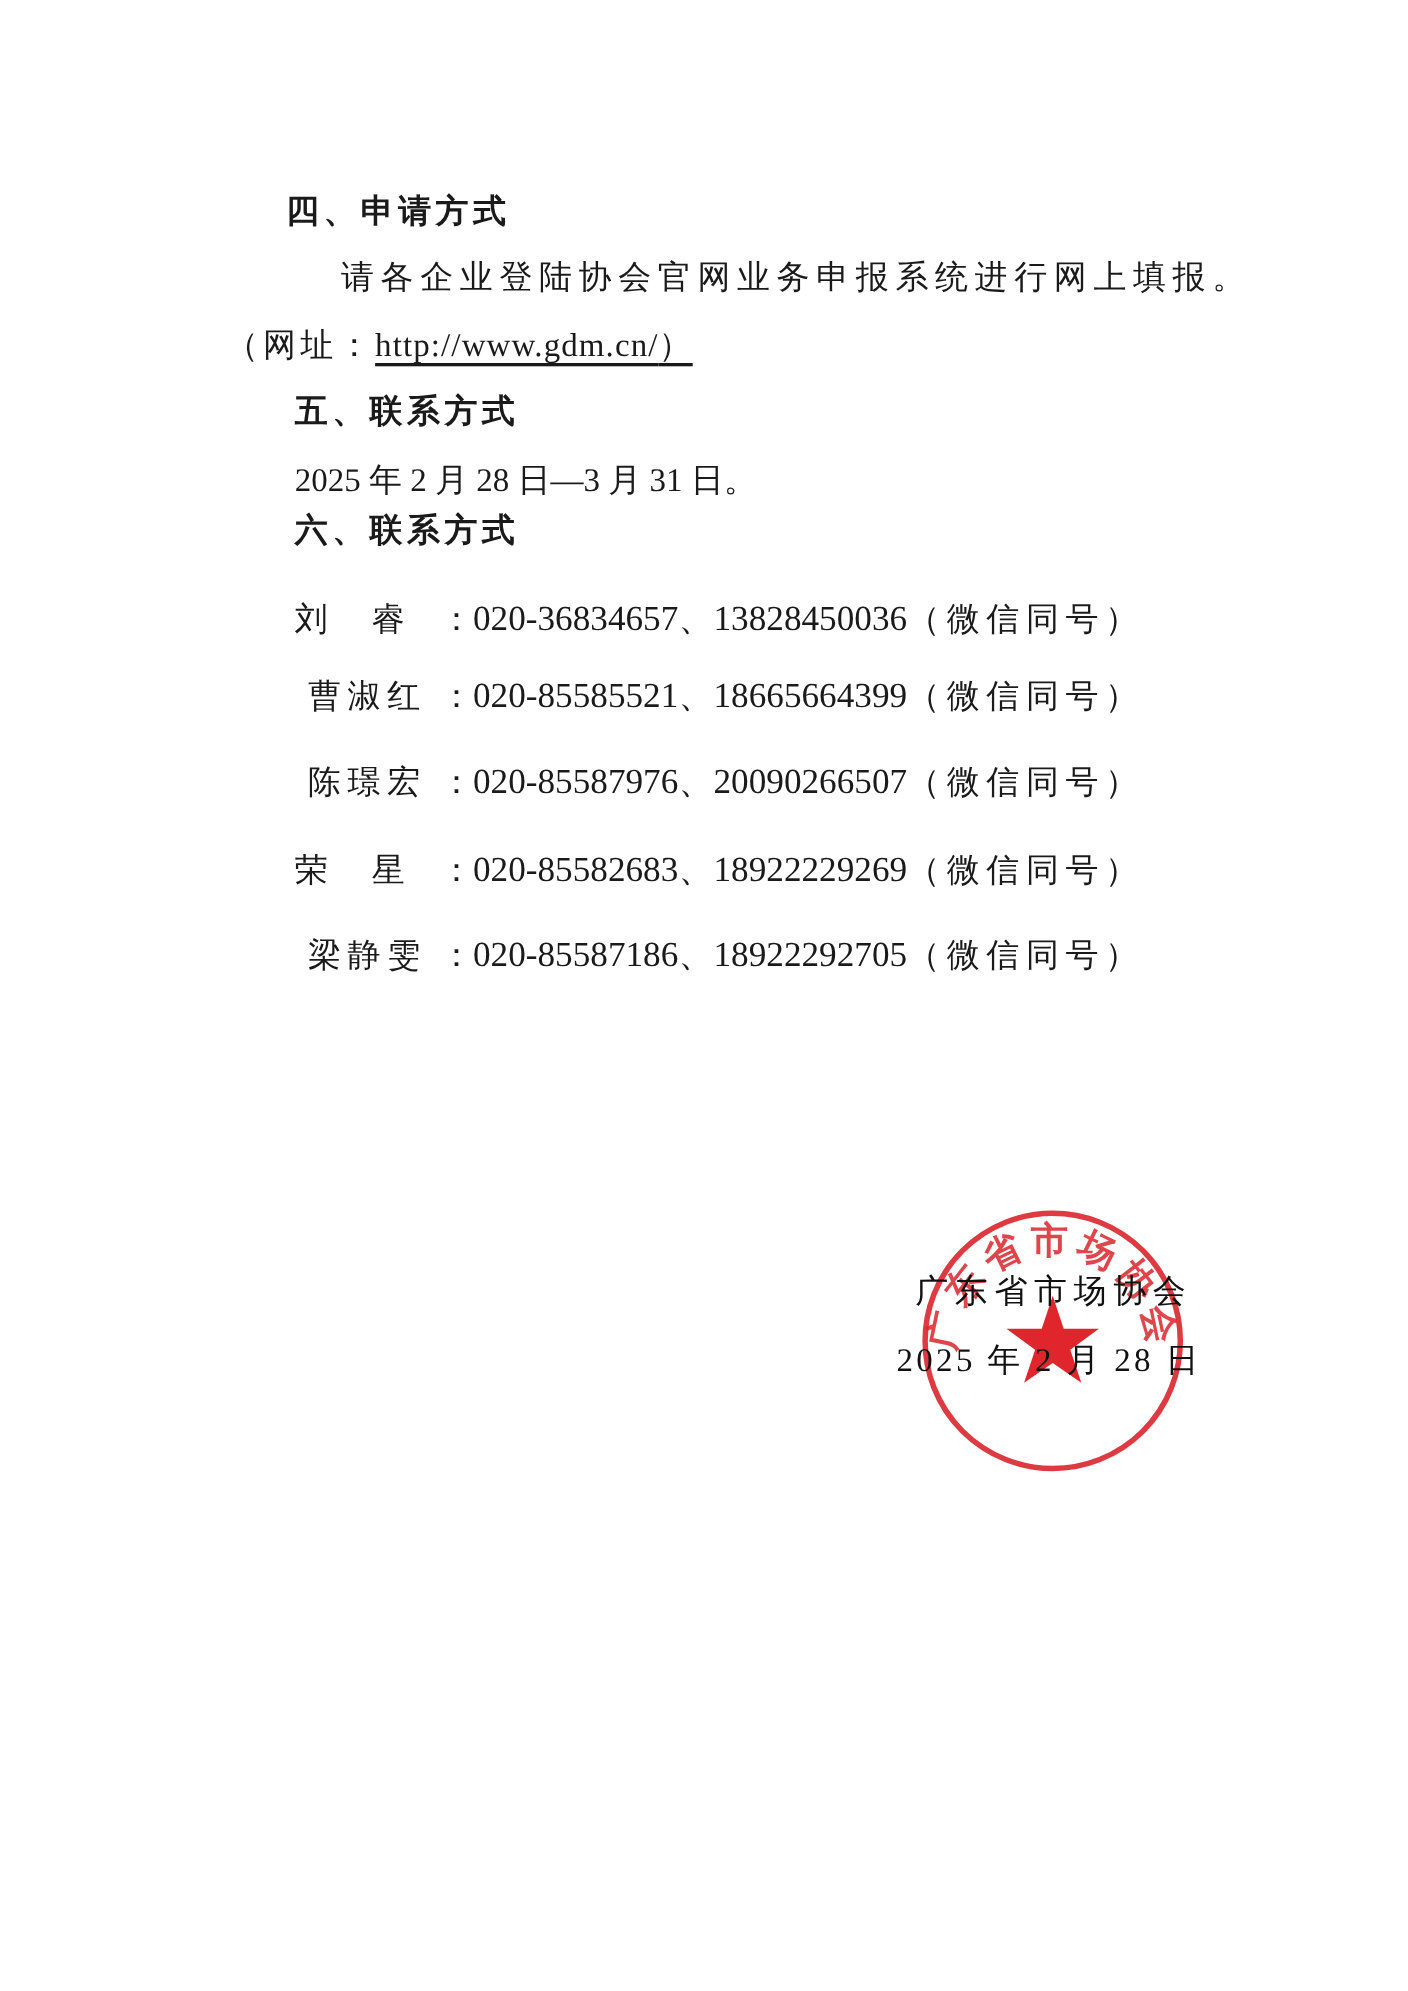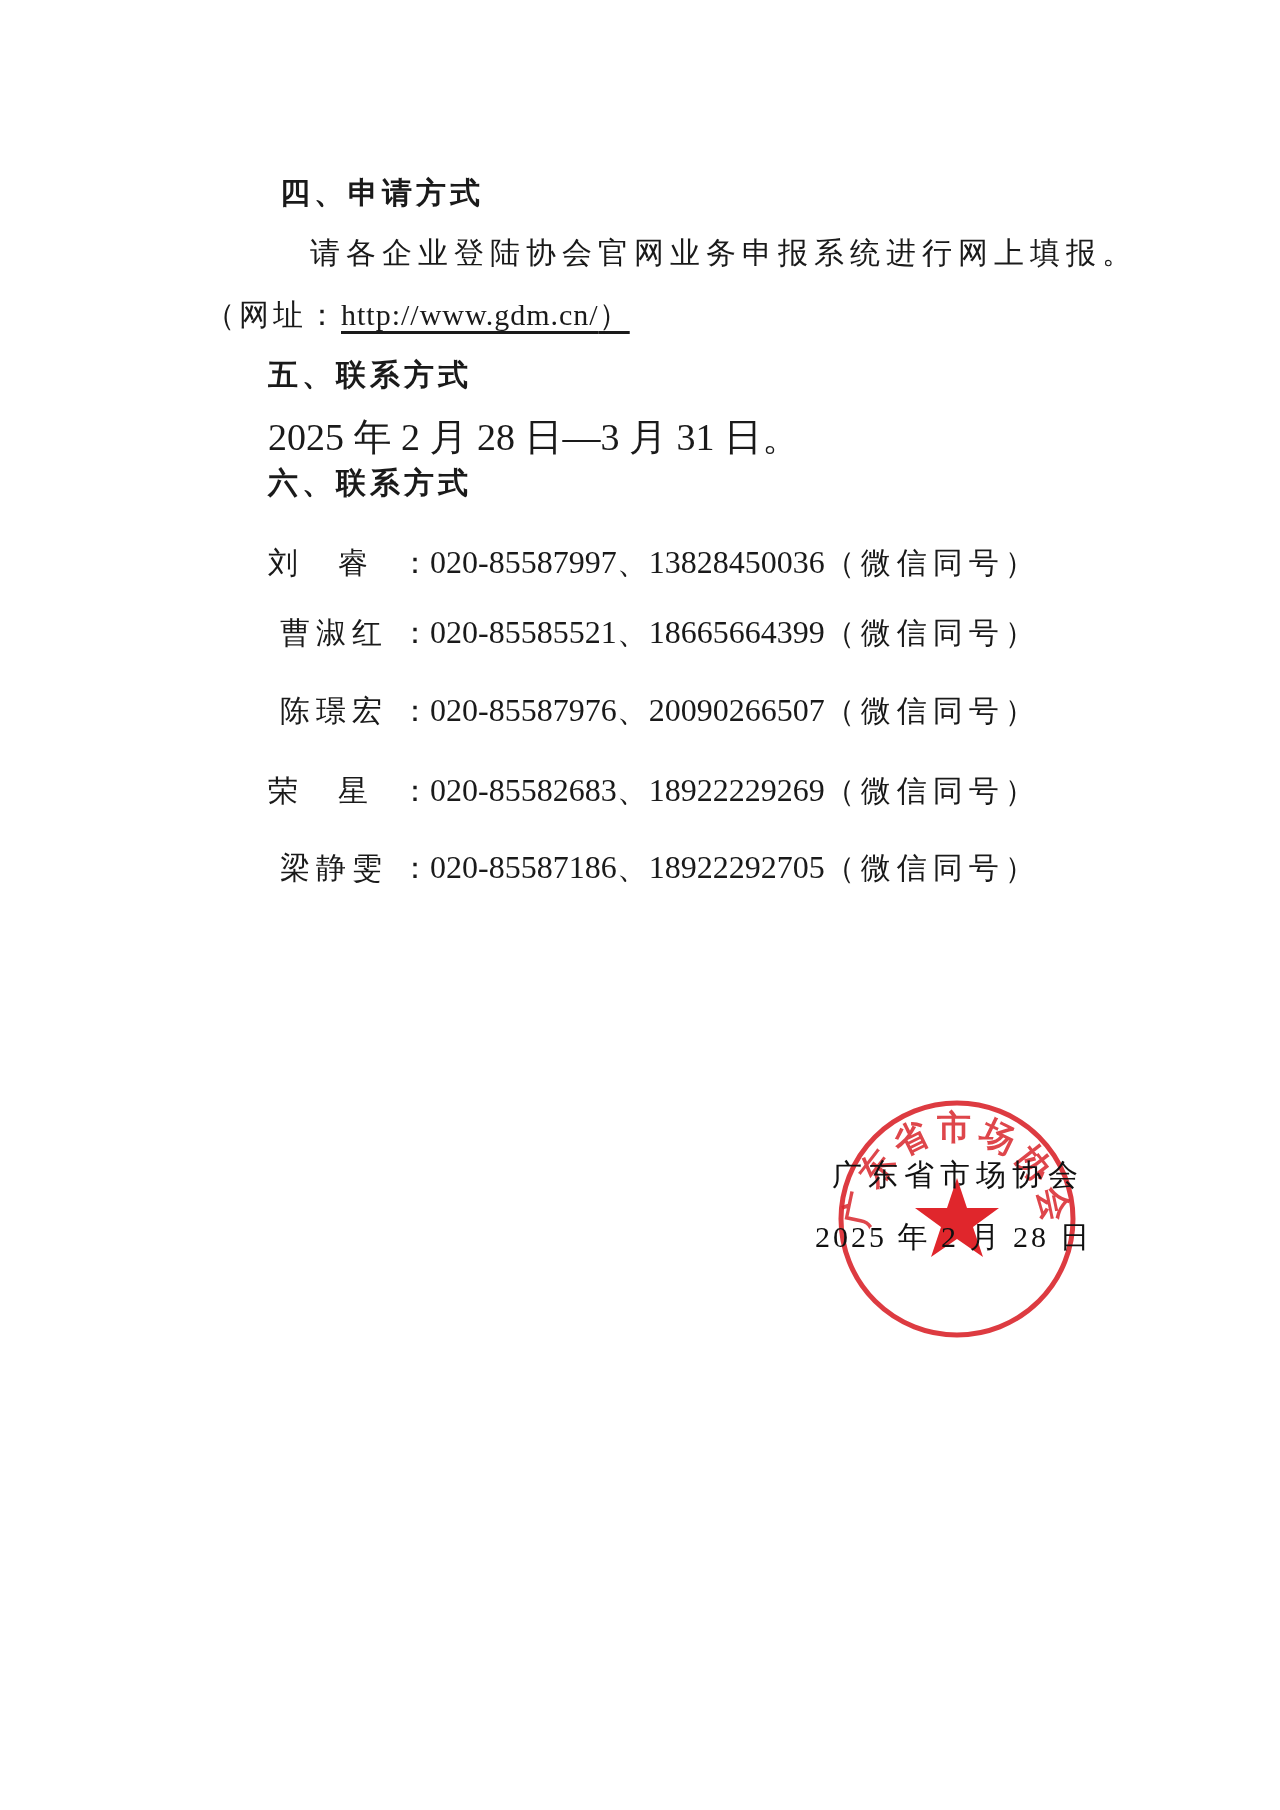--- a/index.html
+++ b/index.html
@@ -13,33 +13,33 @@
   .contact .name { display:inline-block; width:132px; letter-spacing:6px;text-align:center; }
   .contact .name.spread { letter-spacing:40px; }
   .contact .tel { font-family:"Liberation Serif","DejaVu Serif",serif; font-size:32px; }
   .contact .note { letter-spacing:6px; }
   .stamp { position:absolute; left:836px; top:1098px; width:242px; height:242px; }
   .sig { position:absolute; font-size:30px; line-height:36px; white-space:nowrap; color:#111; }
 </style>
 </head>
 <body>
 
-<div class="line heading" style="left:280px;top:175px;">四、申请方式</div>
+<div class="line heading" style="left:260px;top:175px;">四、申请方式</div>
 <div class="line" style="left:268px;top:235px;margin-left:42px;">请各企业登陆协会官网业务申报系统进行网上填报。</div>
 <div class="line" style="left:205px;top:297px;letter-spacing:4px;">
   <span>（网址：</span><span class="url"><span>http://www.gdm.cn/</span><span>）</span></span>
 </div>
 
 <div class="line heading" style="left:268px;top:357px;">五、联系方式</div>
-<div class="line num" style="left:268px;top:419px;font-size:38px;">2025 年 2 月 28 日—3 月 31 日。</div>
+<div class="line num" style="left:268px;top:419px;font-size:30px;">2025 年 2 月 28 日—3 月 31 日。</div>
 
 <div class="line heading" style="left:268px;top:465px;">六、联系方式</div>
 
 <div class="line contact" style="left:268px;top:544px;">
-  <span class="name spread">刘睿</span><span>：</span><span class="tel">020-85587997、13828450036</span><span class="note">（微信同号）</span>
+  <span class="name spread">刘睿</span><span>：</span><span class="tel">020-36834657、13828450036</span><span class="note">（微信同号）</span>
 </div>
 <div class="line contact" style="left:268px;top:614px;">
   <span class="name">曹淑红</span><span>：</span><span class="tel">020-85585521、18665664399</span><span class="note">（微信同号）</span>
 </div>
 <div class="line contact" style="left:268px;top:692px;">
   <span class="name">陈璟宏</span><span>：</span><span class="tel">020-85587976、20090266507</span><span class="note">（微信同号）</span>
 </div>
 <div class="line contact" style="left:268px;top:772px;">
   <span class="name spread">荣星</span><span>：</span><span class="tel">020-85582683、18922229269</span><span class="note">（微信同号）</span>
 </div>

